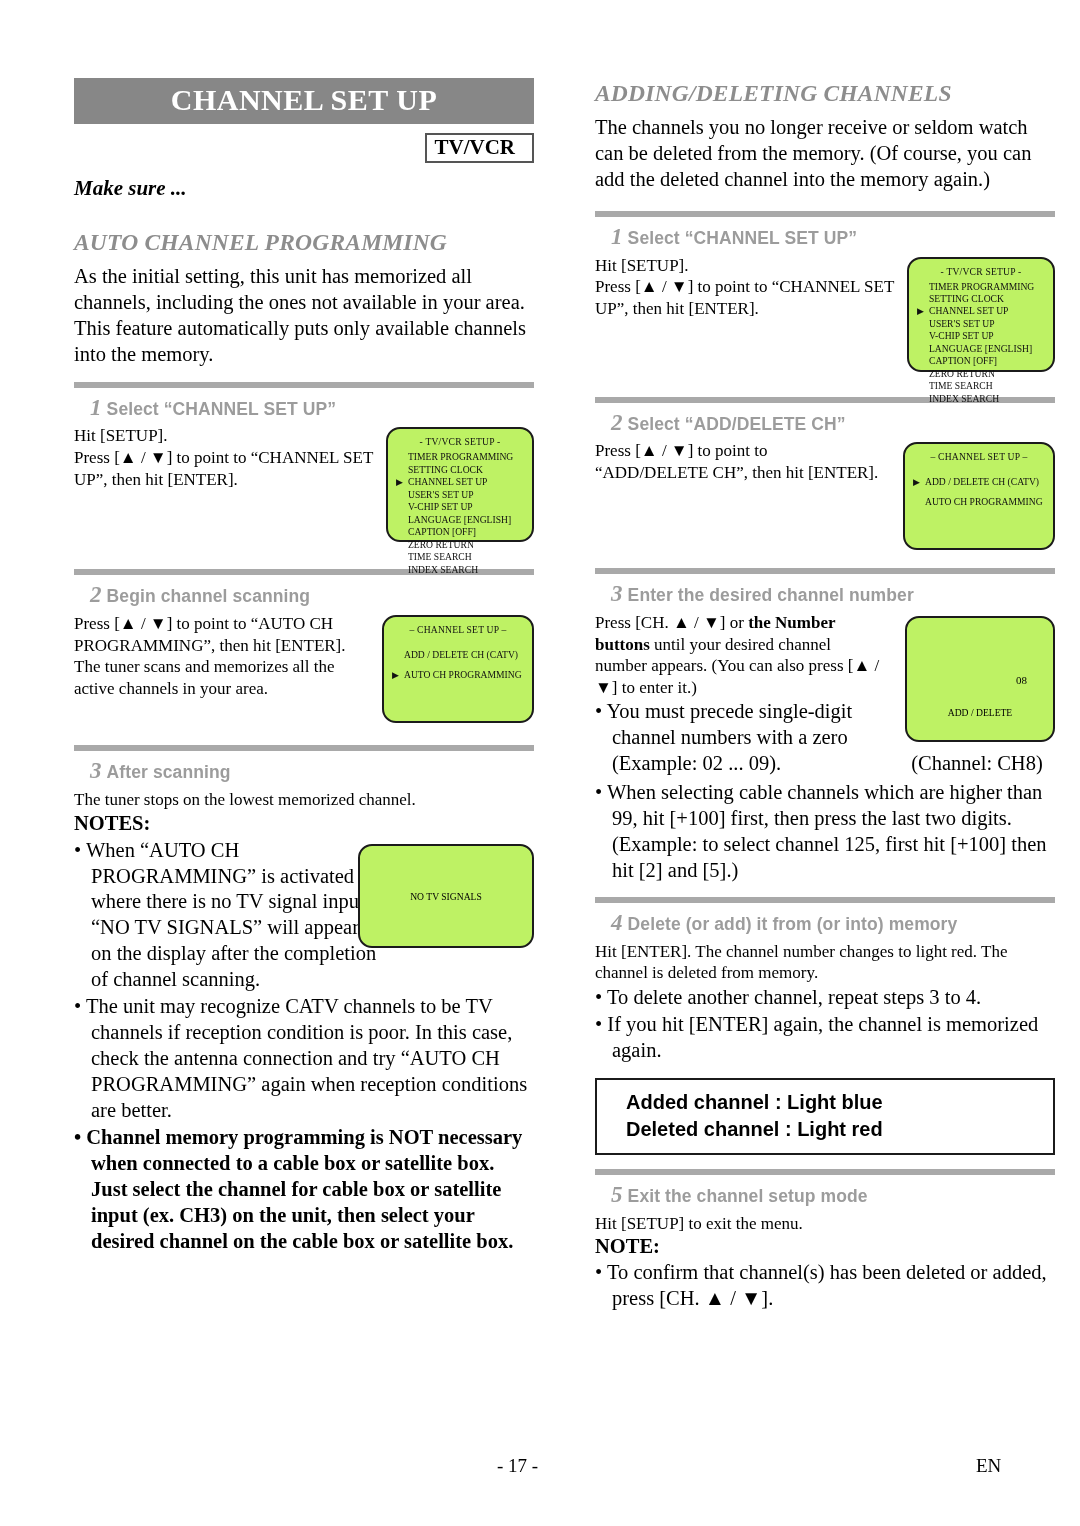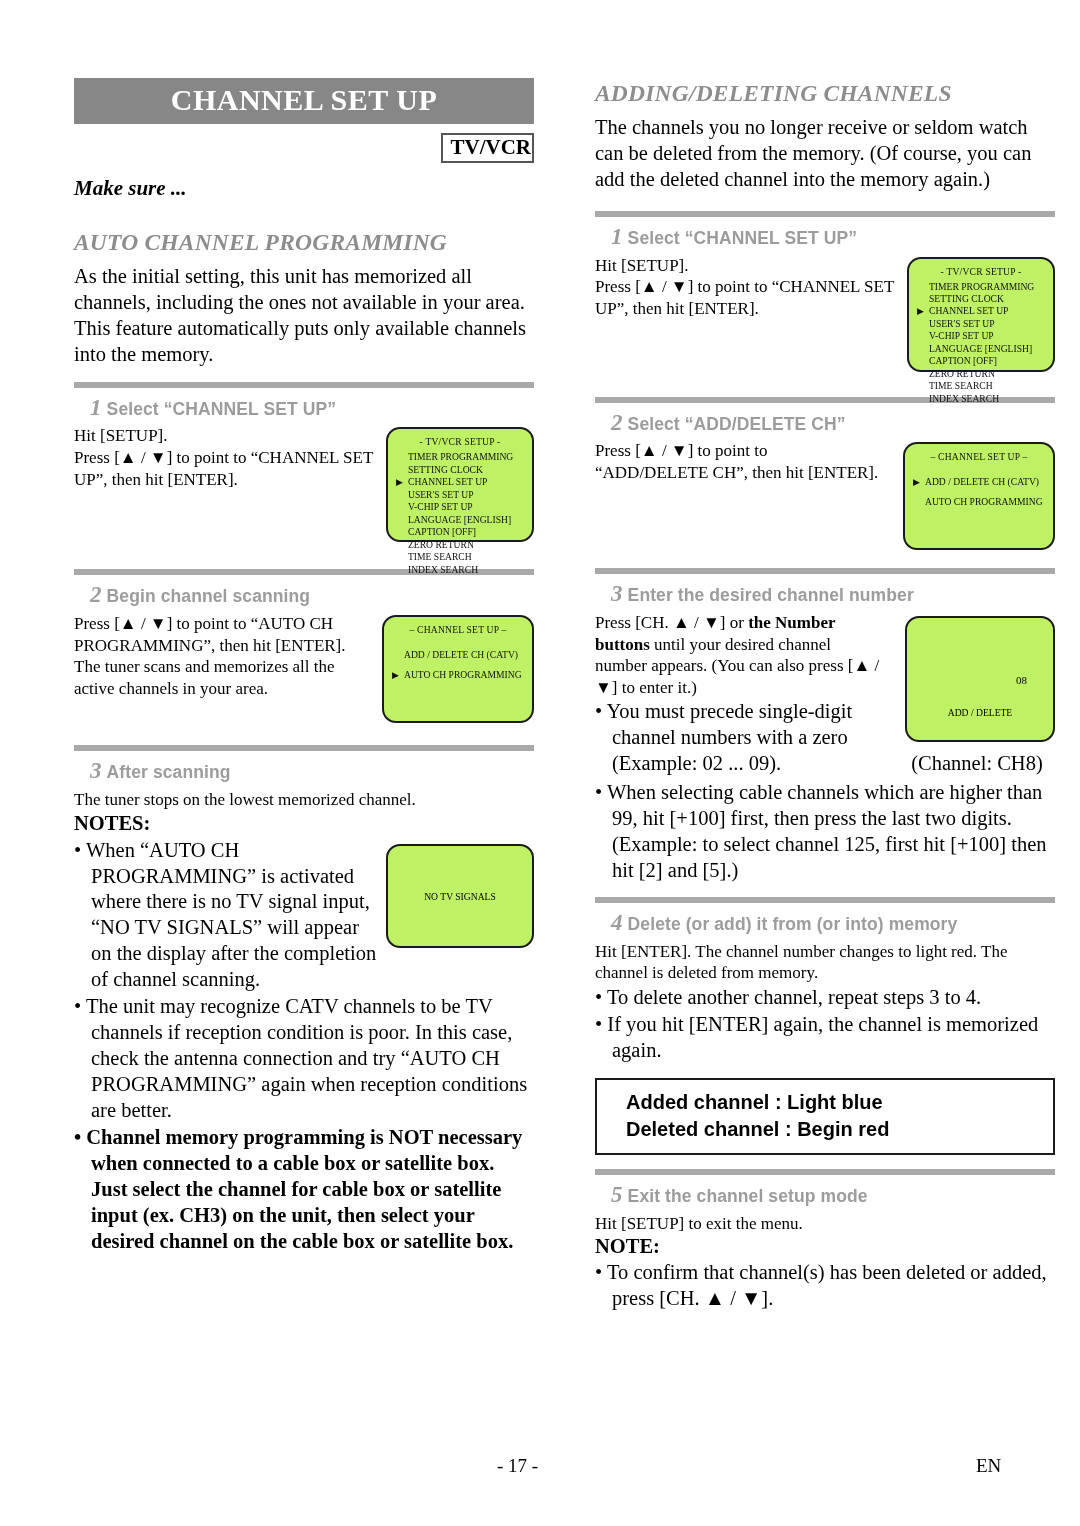--- a/index.html
+++ b/index.html
@@ -29,21 +29,21 @@
     text-align:center;
     padding:7px 0 9px 0;
     line-height:1;
   }
   .badge-row{display:flex;justify-content:flex-end;margin-top:9px;}
   .badge{
     border:2px solid #555;
     font-family:"Liberation Serif", serif;
     font-weight:bold;
     font-size:21px;
-    padding:1px 1px 3px 7px;
+    padding:1px 17px 3px 7px;
     line-height:1.05;
   }
 
   .make-sure{
     font-family:"Liberation Serif", serif;
     font-weight:bold;font-style:italic;
     font-size:21px;
     margin-top:13px;
   }
   .bullet-line{
@@ -157,21 +157,21 @@
     position:absolute;
     left:0;top:1455px;width:1080px;
     font-size:19px;
   }
   .footer .pg{position:absolute;left:497px;}
   .footer .en{position:absolute;left:976px;}
 
   
   .osd-a{width:148px;height:115px;}
   .osd-b{width:152px;height:108px;}
-  .osd-c{width:148px;height:104px;margin-left:10px;}
+  .osd-c{width:176px;height:104px;margin-left:10px;}
   .osd-d{width:150px;height:126px;}
 </style>
 </head>
 <body>
 
 <div class="page">
 
   <div class="col col-left">
 
     <div class="title-bar">CHANNEL SET UP</div>
@@ -320,21 +320,21 @@
       <span class="num">4</span><span>Delete (or add) it from (or into) memory</span>
     </div>
     <div class="blk">
       <div class="txt">Hit [ENTER]. The channel number changes to light red. The channel is deleted from memory.</div>
       <div class="li" style="margin-top:1px;">• <span>To delete another channel, repeat steps 3 to 4.</span></div>
       <div class="li" style="margin-top:1px;">• <span>If you hit [ENTER] again, the channel is memorized again.</span></div>
     </div>
 
     <div class="callout">
       <div>Added channel  : Light blue</div>
-      <div>Deleted channel : Begin red</div>
+      <div>Deleted channel : Light red</div>
     </div>
 
     <div class="rule" style="margin-top:14px;"></div>
     <div class="step-head">
       <span class="num">5</span><span>Exit the channel setup mode</span>
     </div>
     <div class="blk">
       <div class="txt">Hit [SETUP] to exit the menu.</div>
       <div class="notes">NOTE:</div>
       <div class="li">• <span>To confirm that channel(s) has been deleted or added, press [CH. ▲ / ▼].</span></div>

